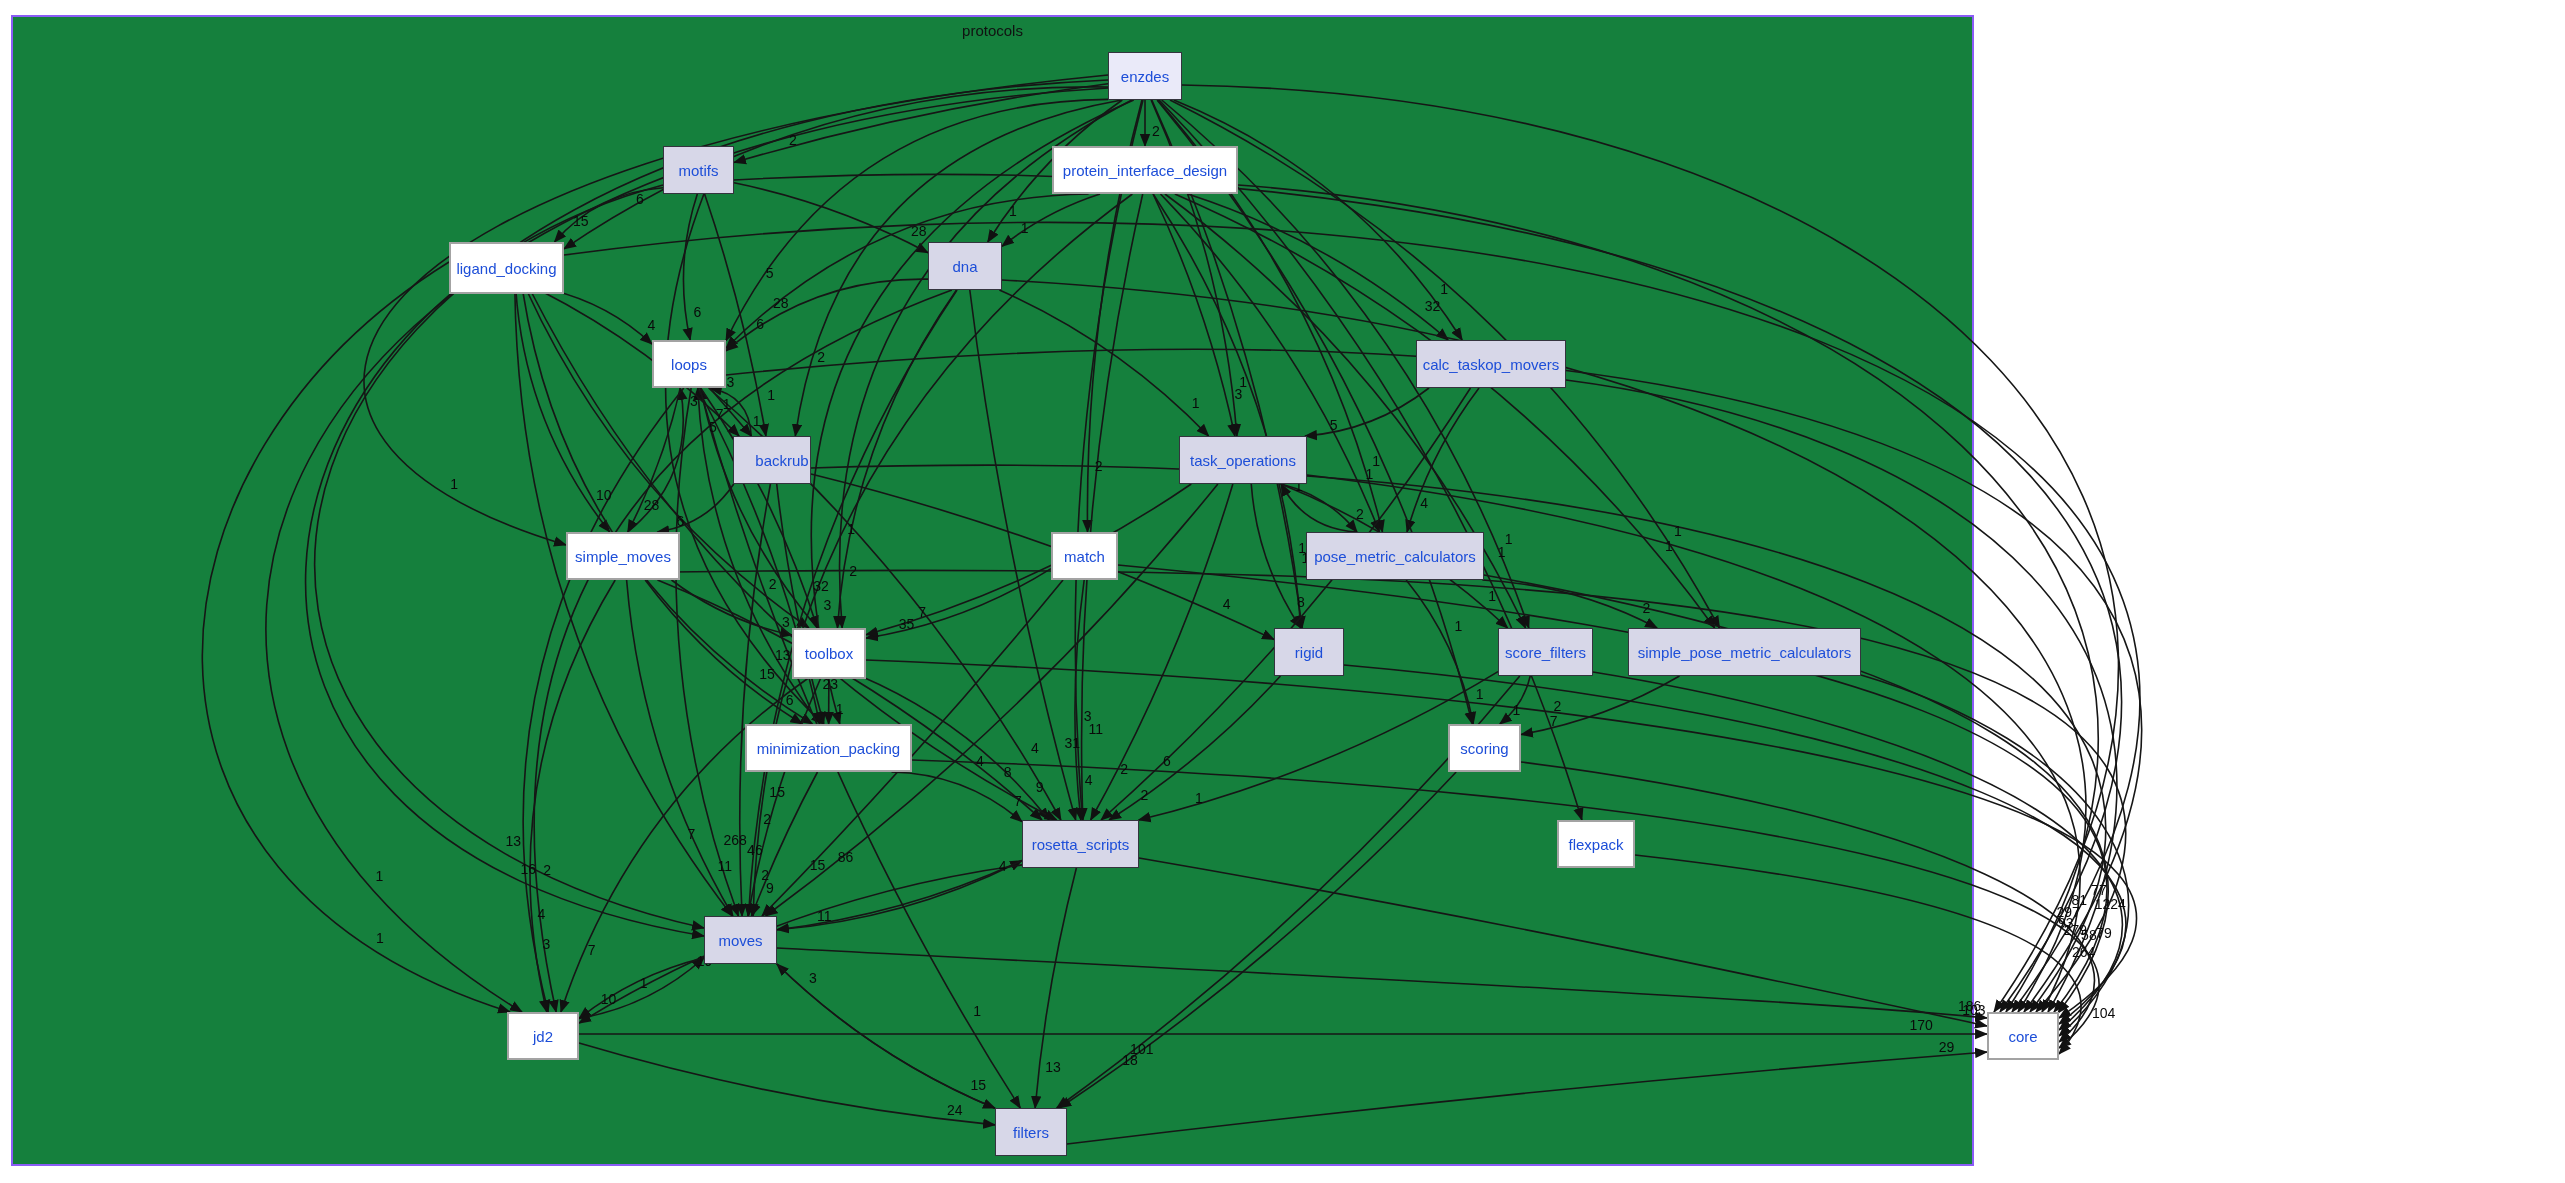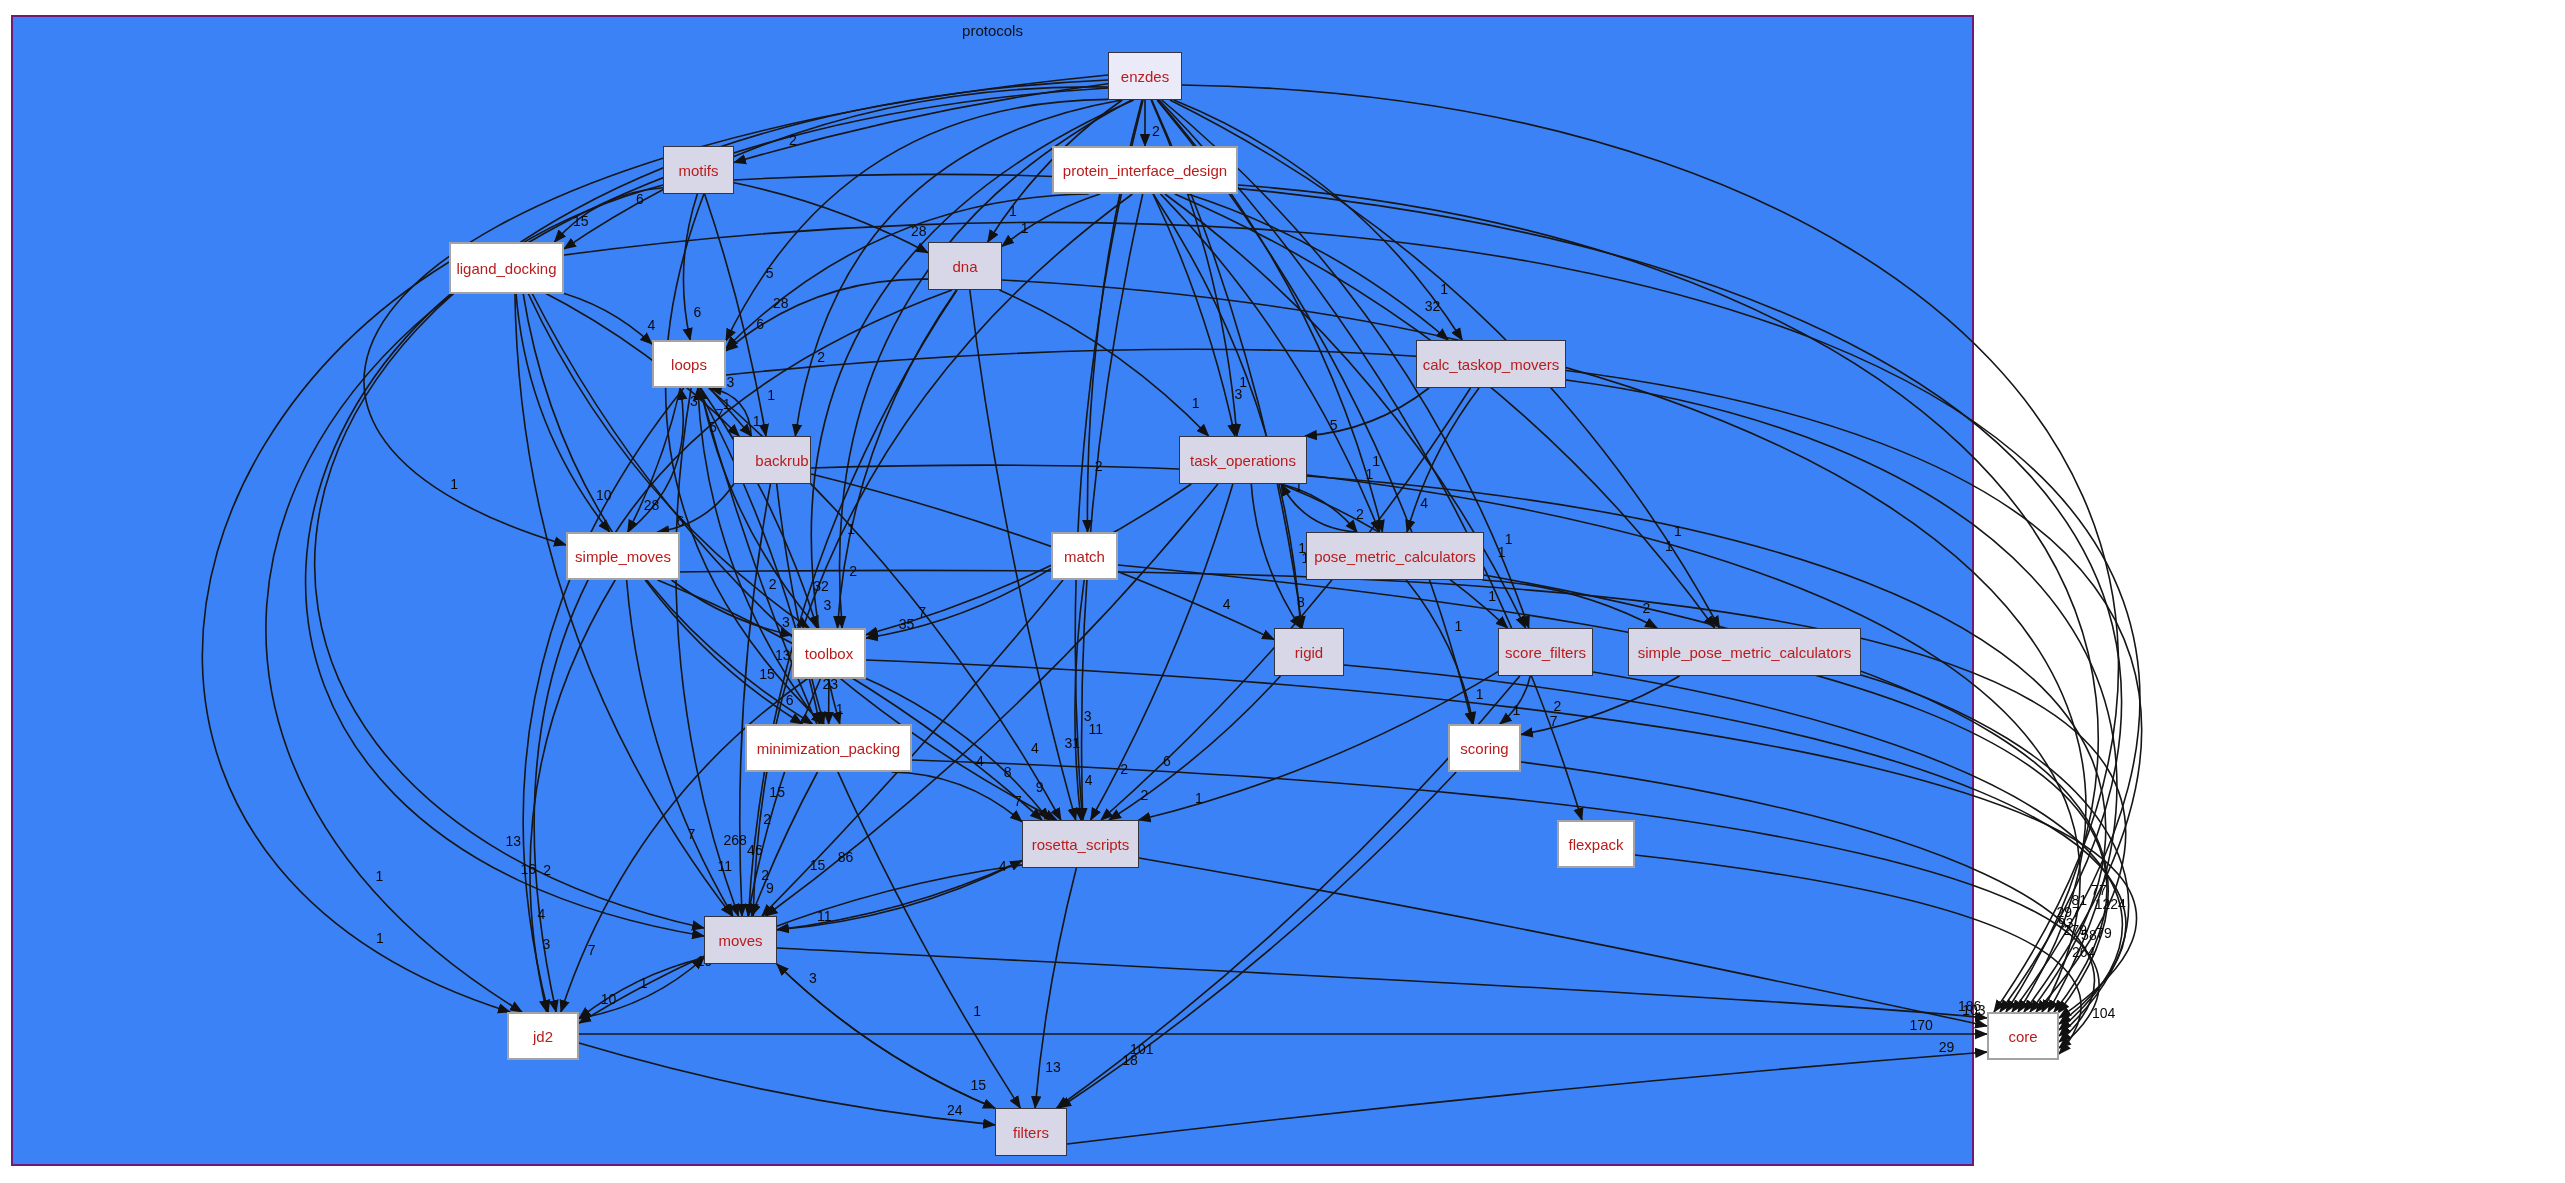--- a/index.html
+++ b/index.html
@@ -1,25 +1,25 @@
 <!DOCTYPE html>
 <html><head>
 <meta charset="utf-8">
 <style>
   html,body{margin:0;padding:0;background:#ffffff;}
   #canvas{position:relative;width:2565px;height:1183px;background:#ffffff;overflow:hidden;
           font-family:"Liberation Sans",sans-serif;}
   #cluster{position:absolute;left:11px;top:15px;width:1963px;height:1151px;
-           background:#3b82f6;border:2px solid #701a75;box-sizing:border-box;z-index:0;}
+           background:#15803d;border:2px solid #8b5cf6;box-sizing:border-box;z-index:0;}
   #cluster-label{position:absolute;top:5px;left:0;width:100%;text-align:center;
            font-size:15px;color:#111;}
   #edges{position:absolute;left:0;top:0;z-index:1;}
   #nodes{position:absolute;left:0;top:0;z-index:2;width:100%;height:100%;pointer-events:none;}
   .node{position:absolute;height:48px;box-sizing:border-box;display:flex;align-items:center;
-        justify-content:center;font-size:15px;color:#b91c1c;white-space:nowrap;pointer-events:auto;
+        justify-content:center;font-size:15px;color:#1d4ed8;white-space:nowrap;pointer-events:auto;
         cursor:pointer;}
   .node.plain{background:#d7d7e8;border:1.5px solid #34343e;}
   .node.focus{background:#eaeaf9;border:1.5px solid #34343e;}
   .node.red{background:#ffffff;border:2px solid #a3a3a3;text-align:center;}
   .elabel{font-size:14px;fill:#0a0a0a;}
 </style>
 </head>
 <body>
 
 <div id="canvas">

